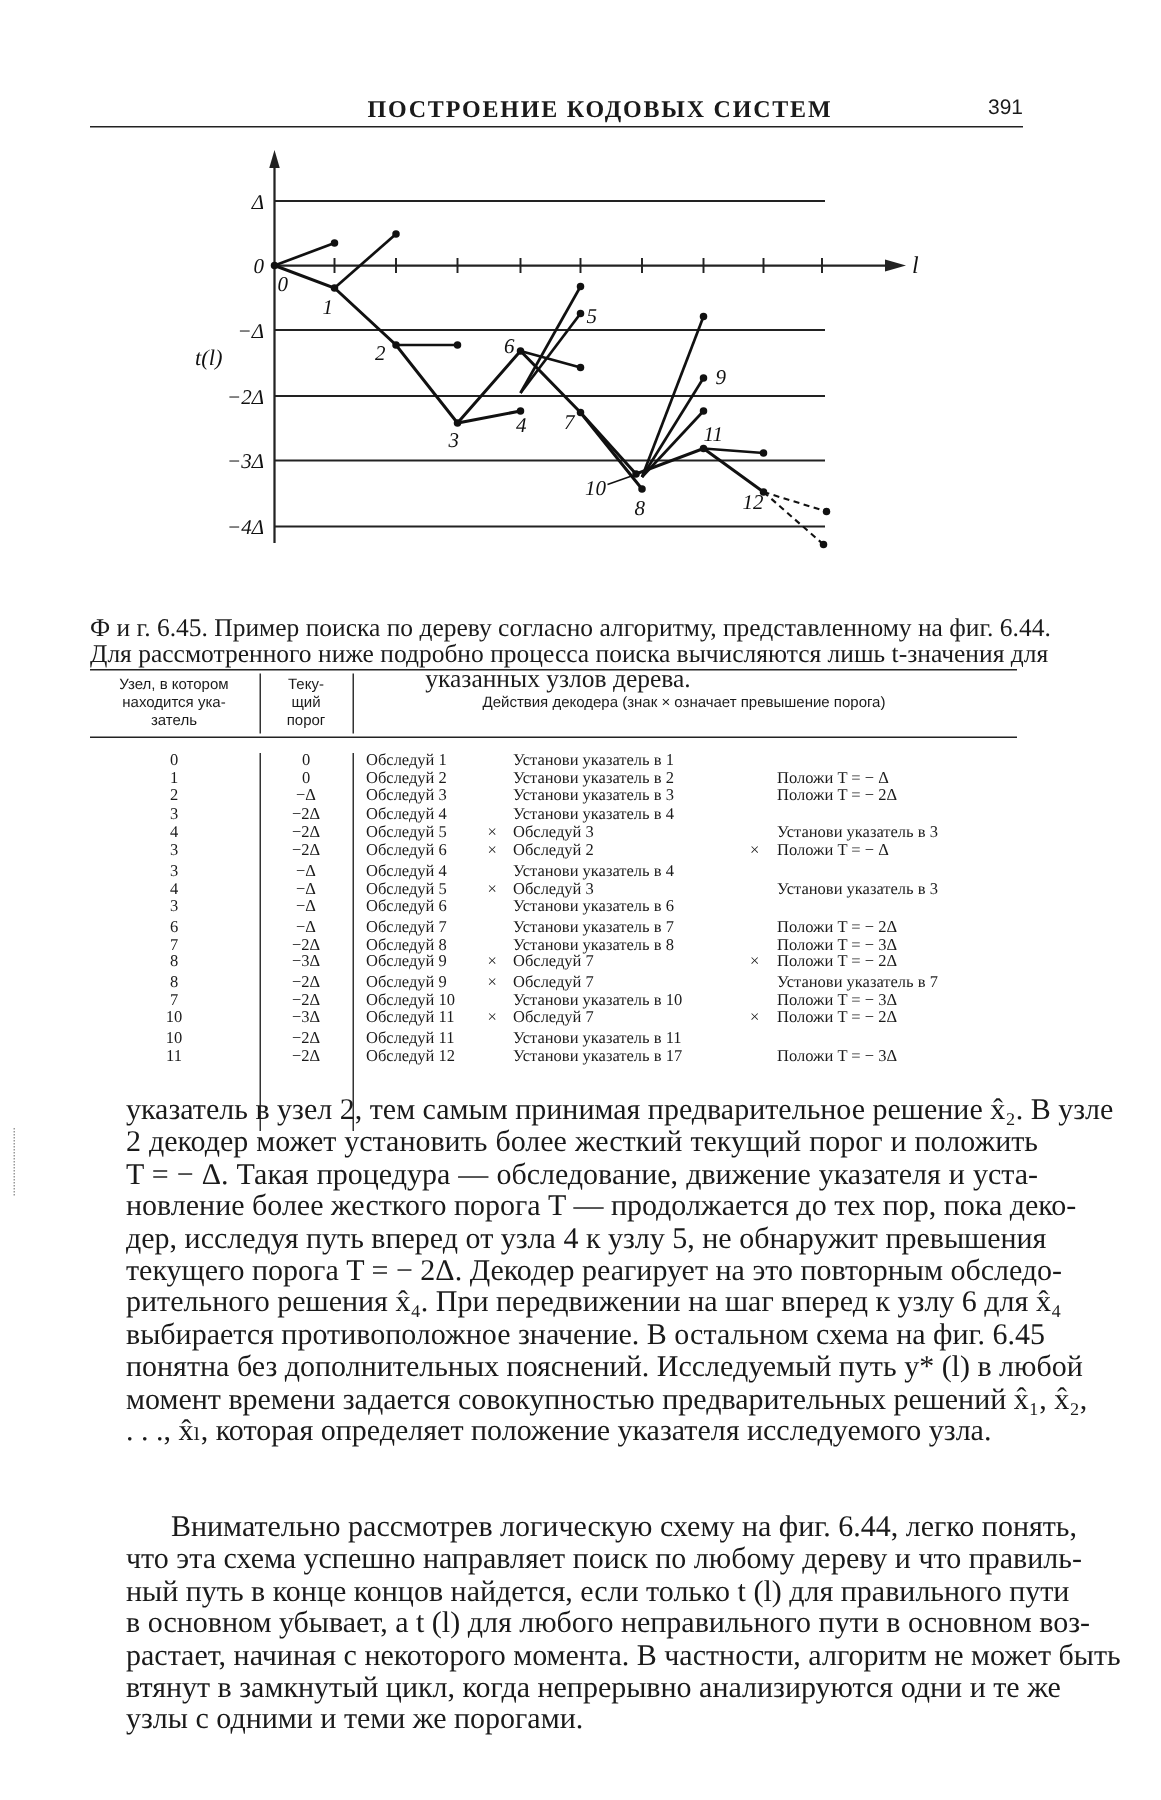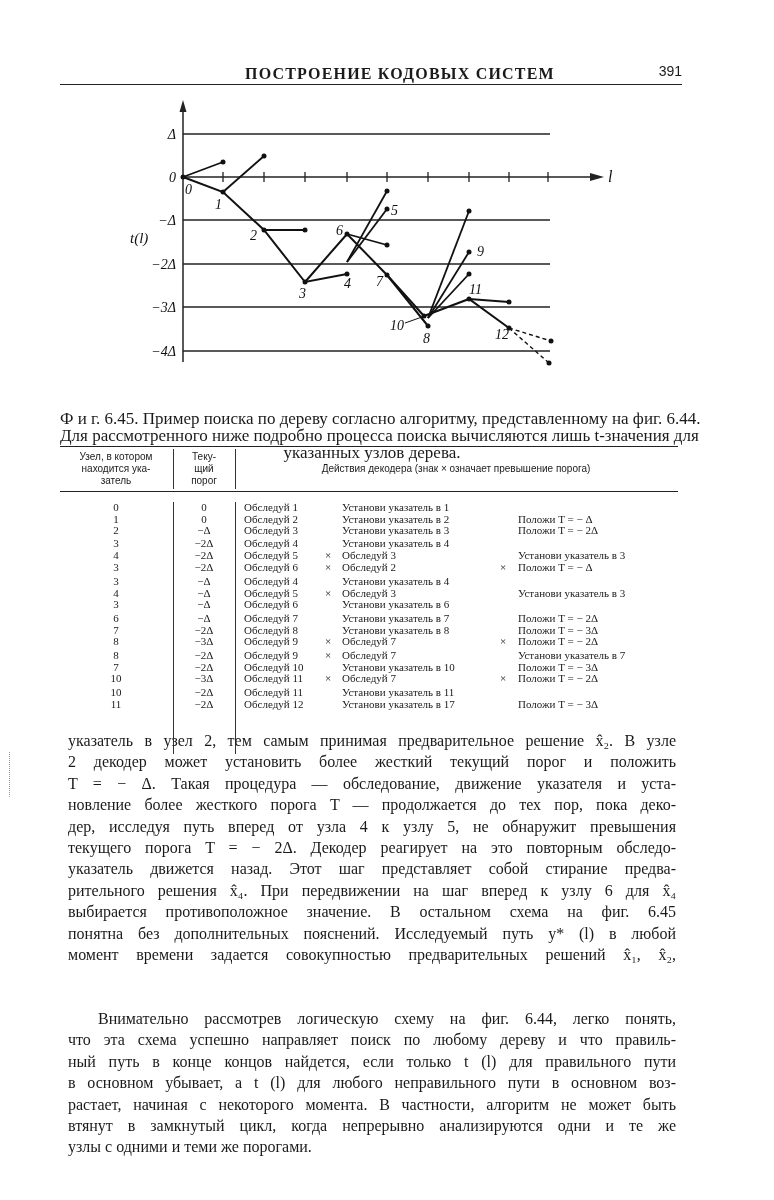--- a/index.html
+++ b/index.html
@@ -11,21 +11,21 @@
   #figure{position:absolute;left:0;top:0;}
   .caption{position:absolute;left:60px;top:410px;width:624px;font-size:17px;line-height:17px;text-align:justify;}
   .caption .l3{display:block;text-align:center;}
   .table{position:absolute;left:60px;top:446px;width:618px;font-size:11px;}
   .thead{position:relative;height:44px;border-top:1.5px solid #222;border-bottom:1.5px solid #222;}
   .th{position:absolute;text-align:center;line-height:12px;font-family:"Liberation Sans",sans-serif;font-size:10px;}
   .vline{position:absolute;width:1px;background:#333;}
   .trow{position:absolute;height:11.5px;line-height:11.5px;white-space:nowrap;font-size:11px;}
   .c{position:absolute;}
   .body{position:relative;height:270px;}
-  .para{position:absolute;left:68px;width:608px;font-size:16px;line-height:21.4px;text-align:justify;}
+  .para{position:absolute;left:84px;width:608px;font-size:20px;line-height:21.4px;text-align:justify;}
   .line{display:block;white-space:nowrap;text-align-last:justify;}
   .indent{text-indent:30px;}
   .last{text-align-last:left;}
   .marks{position:absolute;left:9px;top:752px;width:1px;height:45px;border-left:1px dotted #999;}
 </style>
 </head>
 <body>
 
 <div class="header">
   <span class="title">ПОСТРОЕНИЕ КОДОВЫХ СИСТЕМ</span>
@@ -323,25 +323,25 @@
 </div>
 
 <div class="marks"></div>
 <div class="para" style="top:730px;" id="p1">
     <span class="line">указатель в узел 2, тем самым принимая предварительное решение x̂₂. В узле</span>
     <span class="line">2 декодер может установить более жесткий текущий порог и положить</span>
     <span class="line">T = − Δ. Такая процедура — обследование, движение указателя и уста-</span>
     <span class="line">новление более жесткого порога T — продолжается до тех пор, пока деко-</span>
     <span class="line">дер, исследуя путь вперед от узла 4 к узлу 5, не обнаружит превышения</span>
     <span class="line">текущего порога T = − 2Δ. Декодер реагирует на это повторным обследо-</span>
-    <span class="line">указатель движется назад. Этот шаг представляет собой стирание предва-</span>
     <span class="line">рительного решения x̂₄. При передвижении на шаг вперед к узлу 6 для x̂₄</span>
     <span class="line">выбирается противоположное значение. В остальном схема на фиг. 6.45</span>
     <span class="line">понятна без дополнительных пояснений. Исследуемый путь y* (l) в любой</span>
     <span class="line">момент времени задается совокупностью предварительных решений x̂₁, x̂₂,</span>
+    <span class="line last">. . ., x̂ₗ, которая определяет положение указателя исследуемого узла.</span>
   </div>
 <div class="para" style="top:1008px;" id="p2">
     <span class="line indent">Внимательно рассмотрев логическую схему на фиг. 6.44, легко понять,</span>
     <span class="line">что эта схема успешно направляет поиск по любому дереву и что правиль-</span>
     <span class="line">ный путь в конце концов найдется, если только t (l) для правильного пути</span>
     <span class="line">в основном убывает, а t (l) для любого неправильного пути в основном воз-</span>
     <span class="line">растает, начиная с некоторого момента. В частности, алгоритм не может быть</span>
     <span class="line">втянут в замкнутый цикл, когда непрерывно анализируются одни и те же</span>
     <span class="line last">узлы с одними и теми же порогами.</span>
   </div>

